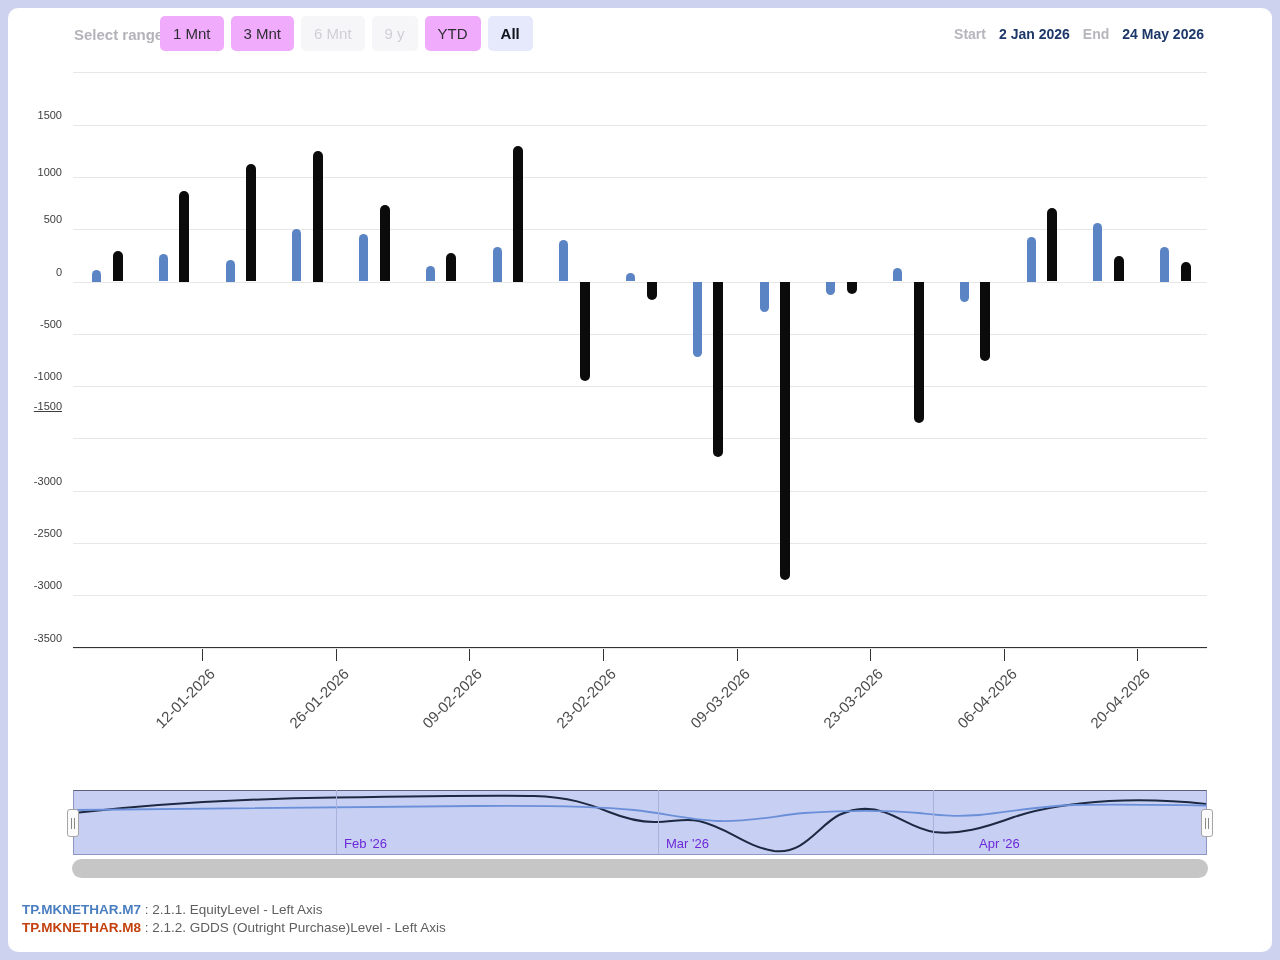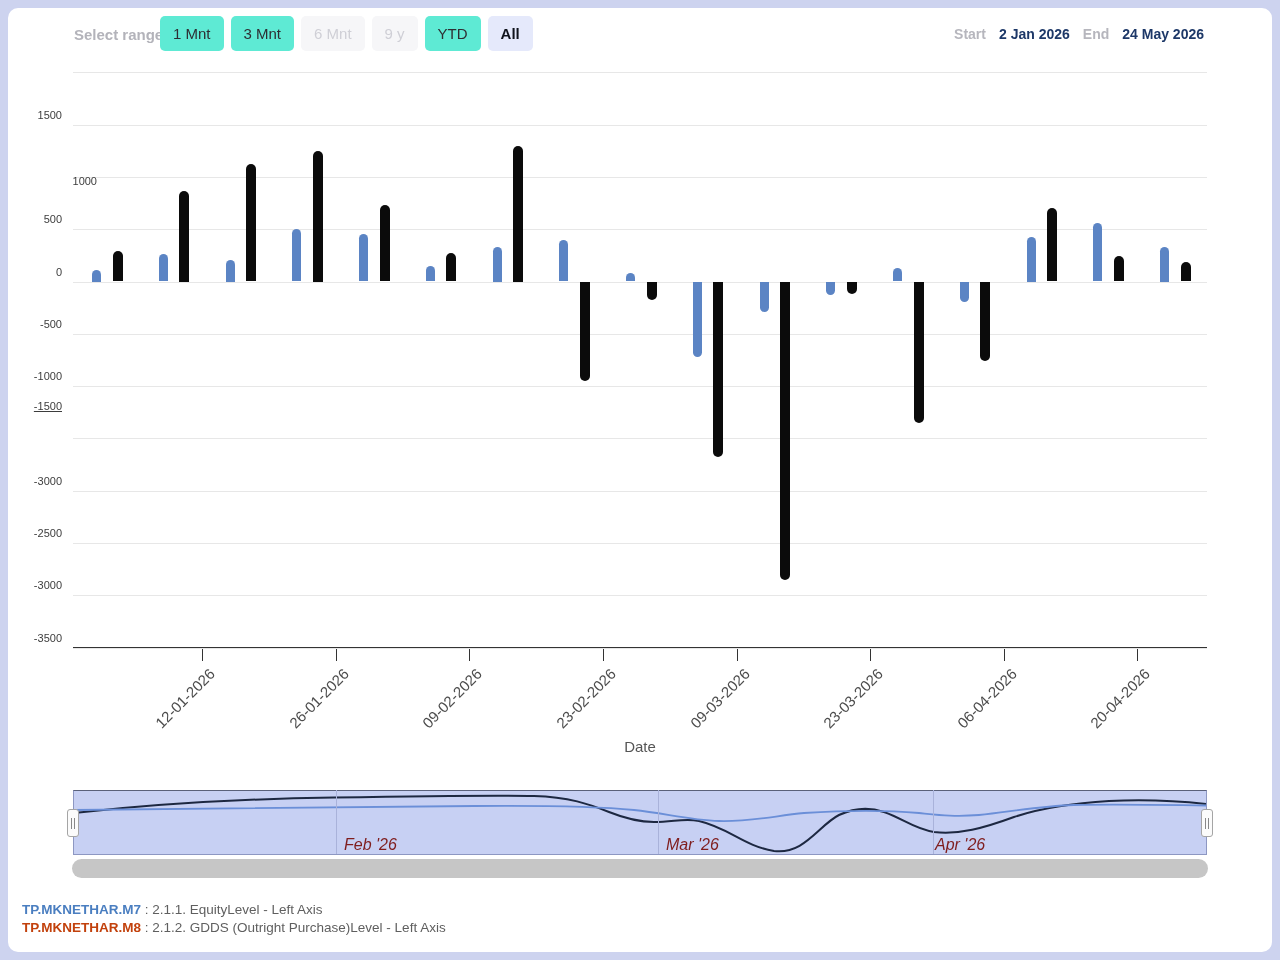--- a/index.html
+++ b/index.html
@@ -7,21 +7,21 @@
     width:1280px;height:960px;position:relative;overflow:hidden;
     background:#cdd3ef;
     font-family:"Liberation Sans", sans-serif;
   }
   .panel{position:absolute;inset:8px;background:#ffffff;border-radius:10px;overflow:hidden;}
   .stage{position:absolute;left:-8px;top:-8px;width:1280px;height:960px;}
 
   
   .select-range{position:absolute;left:74px;top:26px;font-size:15px;font-weight:700;color:#b3b3ba;}
   .btn-row{position:absolute;left:160px;top:16px;display:flex;gap:7px;}
-  .rbtn{height:35px;padding:0 13px;border:none;border-radius:5px;background:#5eead4;
+  .rbtn{height:35px;padding:0 13px;border:none;border-radius:5px;background:#f0abfc;
         font-family:"Liberation Sans",sans-serif;font-size:15px;color:#2e2e33;cursor:pointer;}
   .rbtn.disabled{color:#cfcfd6;background:#f6f6f8;}
   .rbtn.active{background:#e5e9fb;color:#10131c;font-weight:700;}
   .range-dates{position:absolute;top:26px;right:76px;display:flex;gap:13px;align-items:baseline;font-size:14px;}
   .range-dates .lbl{color:#b6b6bd;font-weight:700;}
   .range-dates .val{color:#1d3868;font-weight:700;}
 
   
   .gridline{position:absolute;height:1px;background:#e7e7e7;left:73px;width:1134px;}
   .plot-top{position:absolute;left:73px;width:1134px;top:72px;height:1px;background:#e7e7e7;}
@@ -32,21 +32,21 @@
   .xlab{position:absolute;width:150px;text-align:right;font-size:15px;color:#4d4d4d;white-space:nowrap;
         transform:rotate(-45deg);transform-origin:100% 0;}
   .bar{position:absolute;}
   .date-label{position:absolute;left:73px;width:1134px;top:738px;text-align:center;
         font-size:15px;color:#555;}
 
   
   .nav-box{position:absolute;left:73px;top:790px;width:1134px;height:65px;
         background:#c7d0f3;border:1px solid #8d97c2;border-top:1px solid #5a617a;box-sizing:border-box;}
   .nav-month-line{position:absolute;top:790px;width:1px;height:64px;background:#a9b2da;}
-  .nav-month-lab{position:absolute;top:836px;font-size:16px;color:#7f1d1d;white-space:nowrap;font-style:italic;}
+  .nav-month-lab{position:absolute;top:836px;font-size:13px;color:#6d28d9;white-space:nowrap;}
   .nav-handle{position:absolute;top:809px;width:12px;height:28px;background:#fbfbfb;
         border:1px solid #a5a5a5;border-radius:3px;box-sizing:border-box;}
   .nav-handle::before,.nav-handle::after{content:"";position:absolute;top:8px;width:1px;height:11px;background:#888;}
   .nav-handle::before{left:3px;}
   .nav-handle::after{left:6px;}
   .scrollbar{position:absolute;left:72px;top:859px;width:1136px;height:19px;border-radius:10px;
         background:#c6c6c6;}
 
   
   .legend{position:absolute;left:22px;top:901px;font-size:13.5px;line-height:17.5px;}
@@ -77,21 +77,21 @@
       <span class="lbl">End</span>
       <span class="val">24 May 2026</span>
     </div>
 
     <div id="plot">
       <div class="plot-top"></div>
       <div class="axis-x"></div>
     <div class="gridline" style="top: 124.6px;"></div>
         <div class="ylab" style="top: 106.6px;">1500</div>
         <div class="gridline" style="top: 176.9px;"></div>
-        <div class="ylab" style="top: 173px; padding-left: 35px;">1000</div>
+        <div class="ylab" style="top: 164px;">1000</div>
         <div class="gridline" style="top: 229.2px;"></div>
         <div class="ylab" style="top: 211.2px;">500</div>
         <div class="gridline" style="top: 281.5px;"></div>
         <div class="ylab" style="top: 263.5px;">0</div>
         <div class="gridline" style="top: 333.8px;"></div>
         <div class="ylab" style="top: 315.8px;">-500</div>
         <div class="gridline" style="top: 386.1px;"></div>
         <div class="ylab" style="top: 368.1px;">-1000</div>
         <div class="gridline" style="top: 438.4px;"></div>
         <div class="ylab" style="top: 398px; text-decoration: underline;">-1500</div>
@@ -147,35 +147,34 @@
         <div class="xlab" style="left: 457px; top: 665px;">23-02-2026</div>
         <div class="xtick" style="left: 736.5px;"></div>
         <div class="xlab" style="left: 590.5px; top: 665px;">09-03-2026</div>
         <div class="xtick" style="left: 870px;"></div>
         <div class="xlab" style="left: 724px; top: 665px;">23-03-2026</div>
         <div class="xtick" style="left: 1003.5px;"></div>
         <div class="xlab" style="left: 857.5px; top: 665px;">06-04-2026</div>
         <div class="xtick" style="left: 1137px;"></div>
         <div class="xlab" style="left: 991px; top: 665px;">20-04-2026</div>
       </div>
-    <div class="date-label">Date</div>
 
     <div class="nav-box">
       <svg width="1132" height="63" viewBox="0 0 1132 63">
         <path fill="none" stroke="#1d2841" stroke-width="2" d="M0,22 C80,13 160,8 260,6.5 C350,5 420,4 460,5 C495,6 515,13 535,21 C550,27 565,31 580,31 C600,31 610,27 625,30 C655,37 670,55 700,60 C730,64 745,34 765,24 C780,17 795,16 810,21 C830,28 840,38 860,41 C885,44 910,37 940,26 C970,16 1000,12 1035,10 C1075,8 1105,10 1132,13"></path>
         <path fill="none" stroke="#6b8fd8" stroke-width="1.8" d="M0,19 C120,17.5 260,16 400,15 C470,14.5 520,15 560,19 C590,22 615,29 645,30 C675,31 700,25 730,22 C770,19.5 810,19 845,22 C865,24 880,26 905,24 C935,21 965,15 1000,14 C1045,13 1090,14 1132,14.5"></path>
       </svg>
     </div>
     <div id="nav-months">
         <div class="nav-month-line" style="left: 336px;"></div>
         <div class="nav-month-lab" style="left: 344px;">Feb '26</div>
         <div class="nav-month-line" style="left: 658px;"></div>
         <div class="nav-month-lab" style="left: 666px;">Mar '26</div>
         <div class="nav-month-line" style="left: 933px;"></div>
-        <div class="nav-month-lab" style="left: 935px;">Apr '26</div>
+        <div class="nav-month-lab" style="left: 979px;">Apr '26</div>
       </div>
     <div class="nav-handle" style="left:67px;"></div>
     <div class="nav-handle" style="left:1201px;"></div>
     <div class="scrollbar"></div>
 
     <div class="legend">
       <div>
         <span class="code m7">TP.MKNETHAR.M7</span><span class="desc"> : 2.1.1. EquityLevel - Left Axis</span>
       </div>
       <div>

